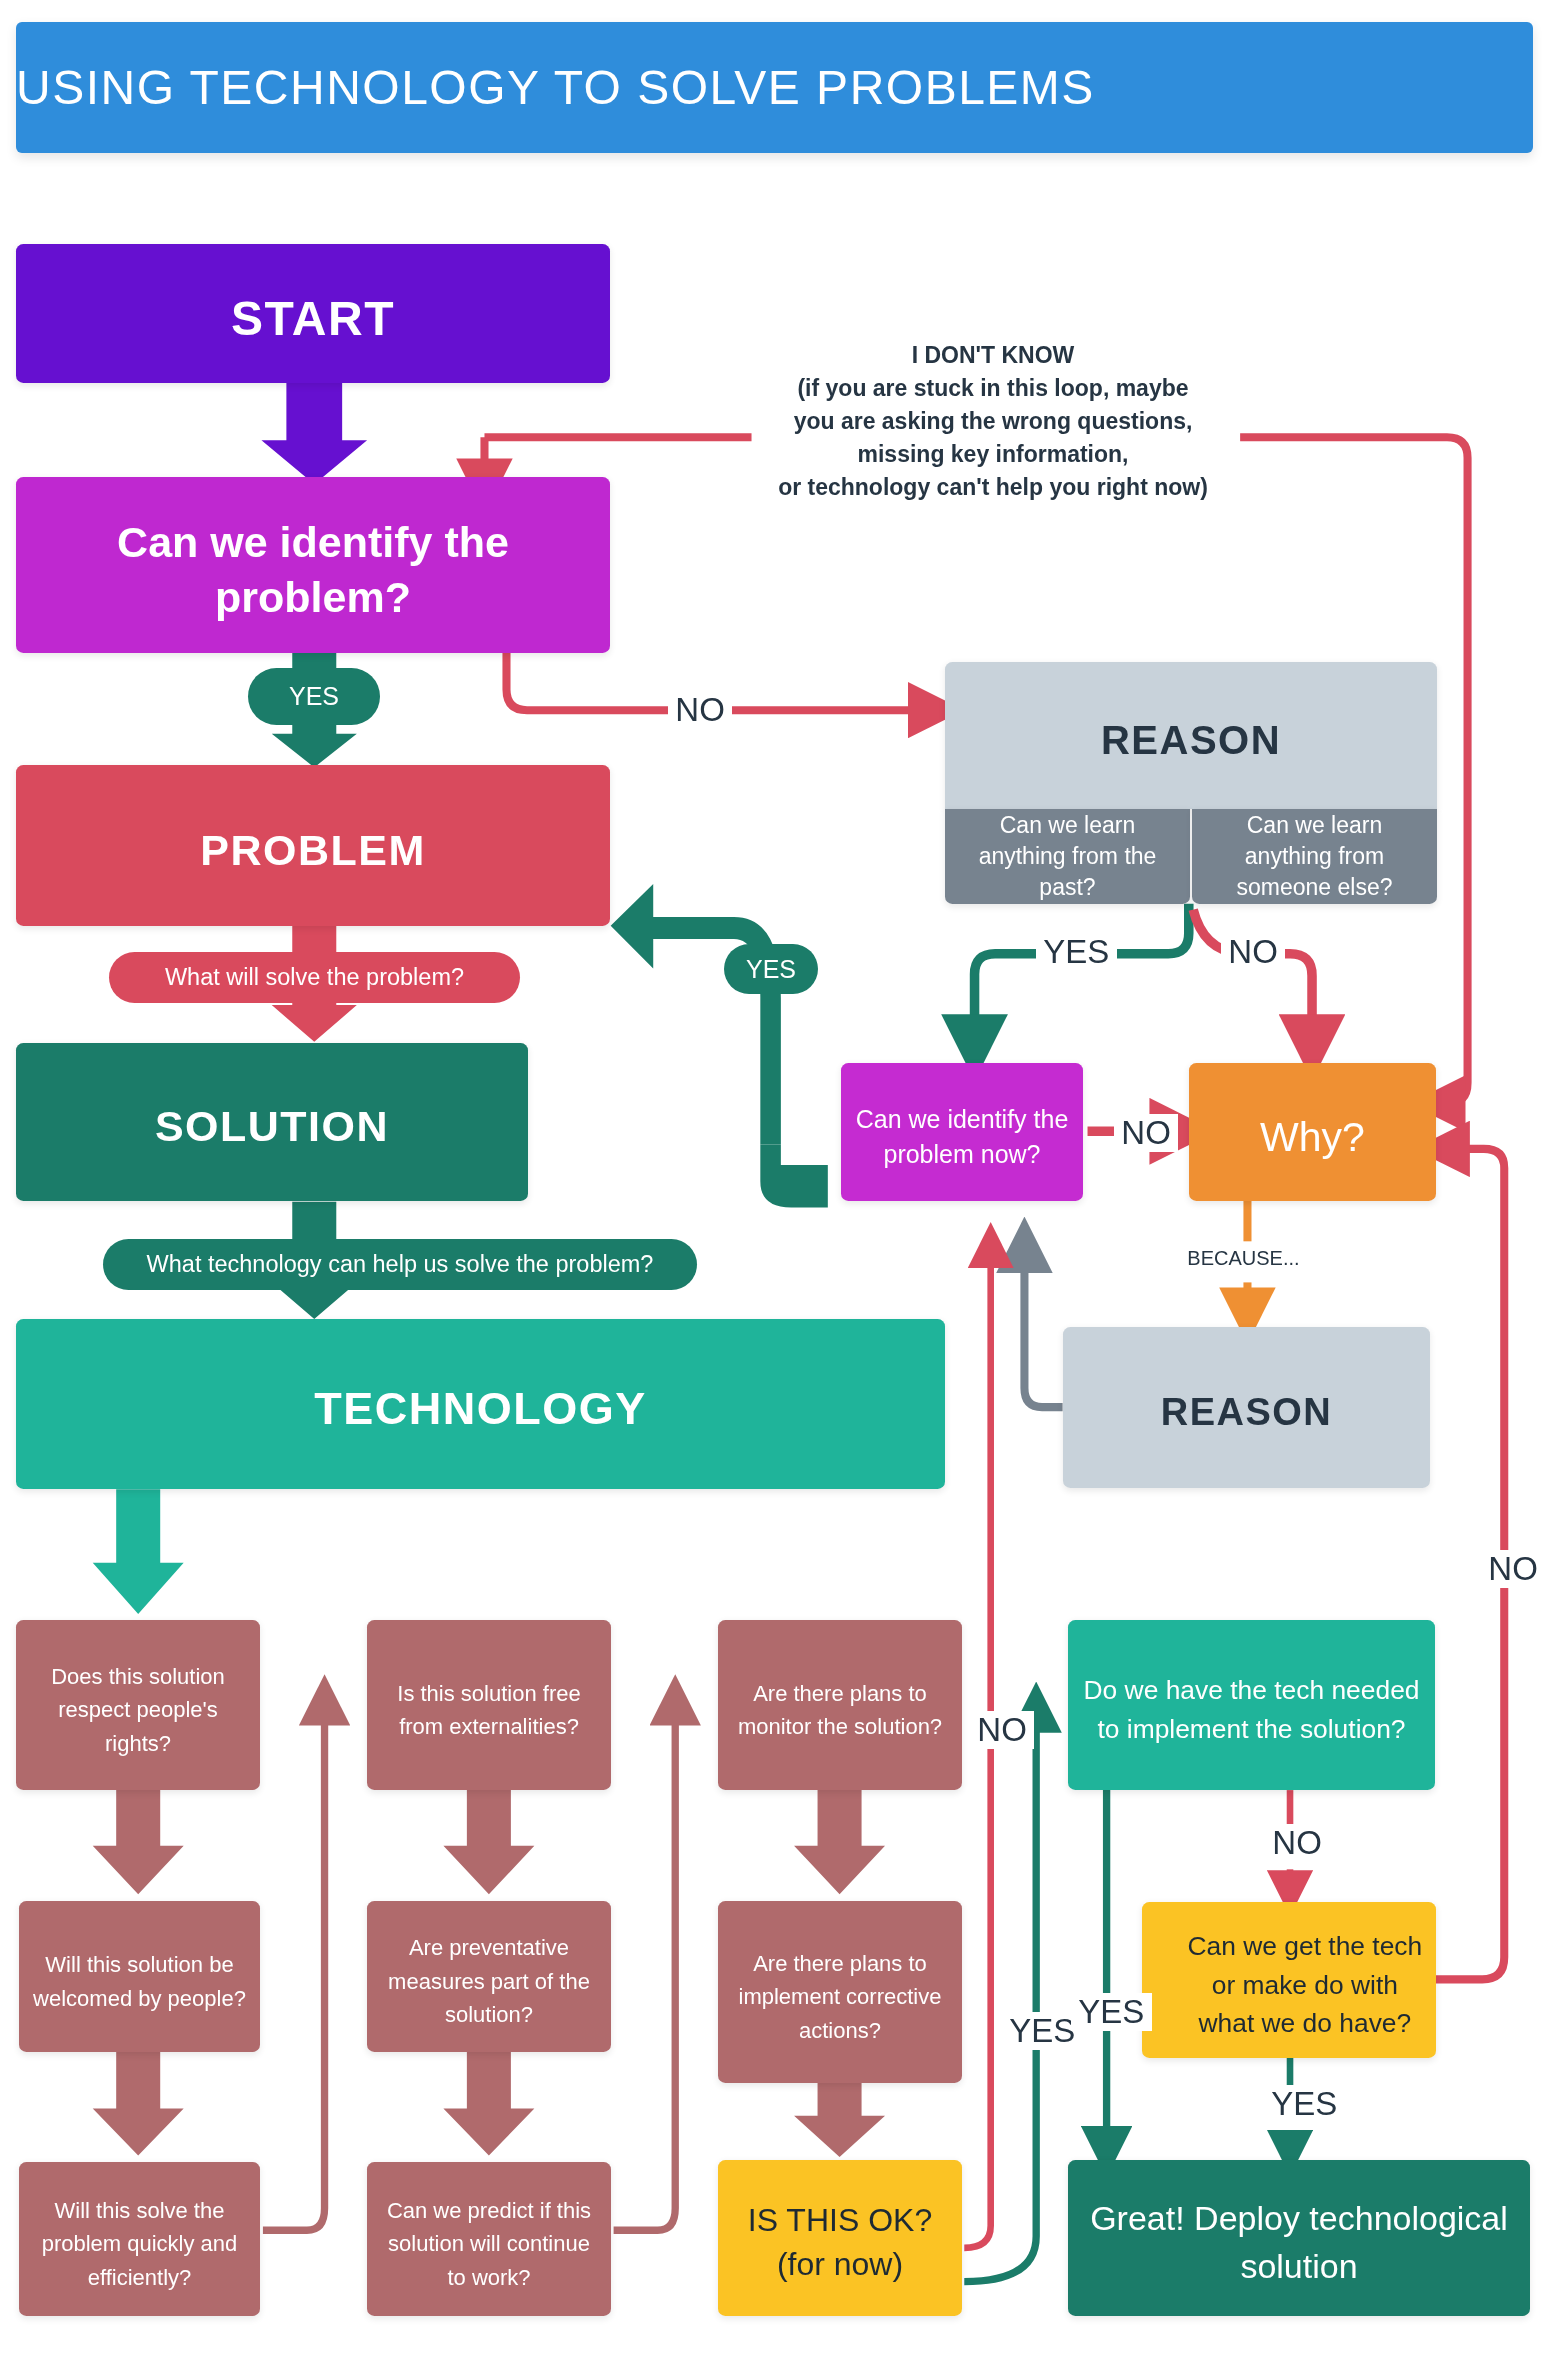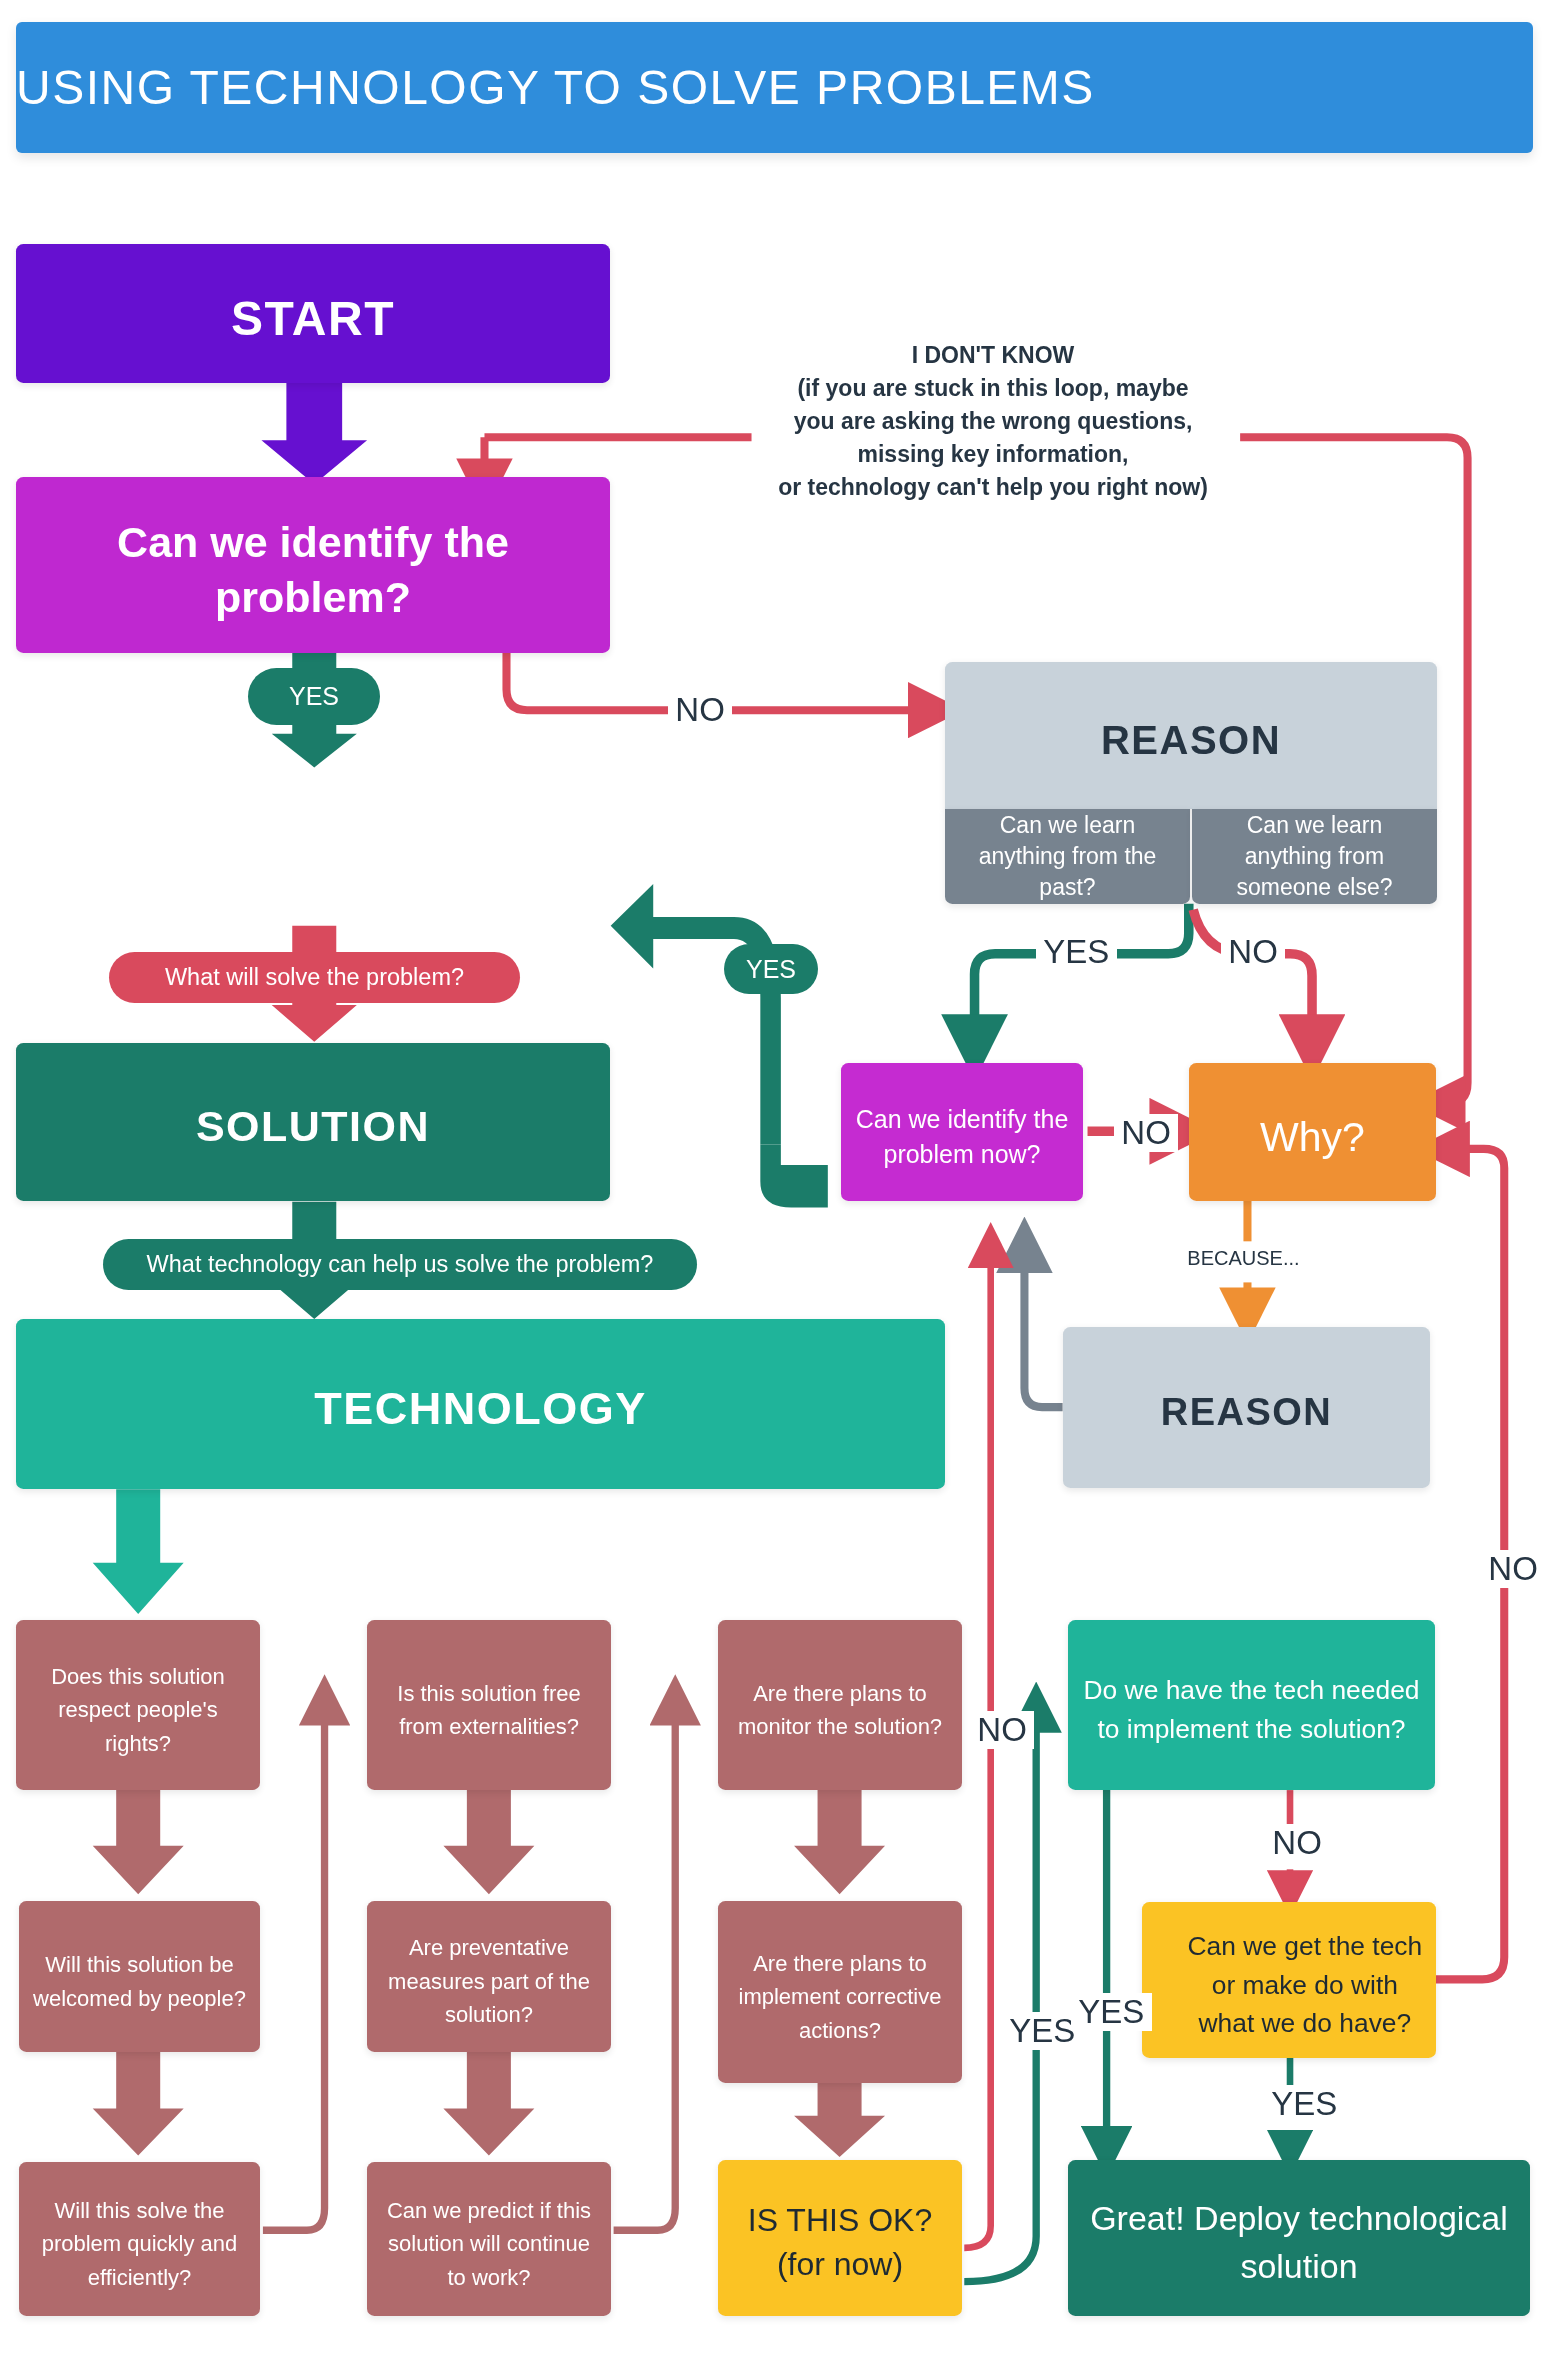--- a/index.html
+++ b/index.html
@@ -19,21 +19,21 @@
 
   .start{left:16px;top:244px;width:594px;height:139px;background:#6610d0;}
   .start span{color:#fff;font-size:48px;font-weight:700;letter-spacing:1.5px;}
 
   .identify{left:16px;top:477px;width:594px;height:176px;background:#bf28d0;}
   .identify span{color:#fff;font-size:43px;font-weight:700;}
 
   .problem{left:16px;top:765px;width:594px;height:161px;background:#d94a5d;}
   .problem span{color:#fff;font-size:43px;font-weight:700;letter-spacing:1.5px;}
 
-  .solution{left:16px;top:1043px;width:594px;height:158px;background:#1b7c69;}
+  .solution{left:16px;top:1043px;width:512px;height:158px;background:#1b7c69;}
   .solution span{color:#fff;font-size:43px;font-weight:700;letter-spacing:1.5px;}
 
   .technology{left:16px;top:1319px;width:929px;height:170px;background:#1fb49a;}
   .technology span{color:#fff;font-size:45px;font-weight:700;letter-spacing:1.5px;}
 
   .reason-top{left:945px;top:662px;width:492px;height:147px;background:#c8d2da;
               border-radius:7.3px 7.3px 0 0;}
   .reason-top span{color:#263543;font-size:40px;font-weight:700;letter-spacing:1.5px;}
 
   .reason-sub{position:absolute;box-sizing:border-box;background:#77838f;
@@ -238,20 +238,23 @@
   </div>
 
   <div class="node start">
     <span>START</span>
   </div>
 
   <div class="node identify">
     <span>Can we identify the problem?</span>
   </div>
 
+  <div class="node problem">
+    <span>PROBLEM</span>
+  </div>
 
   <div class="node solution">
     <span>SOLUTION</span>
   </div>
 
   <div class="node technology">
     <span>TECHNOLOGY</span>
   </div>
 
   <div class="node reason-top">

